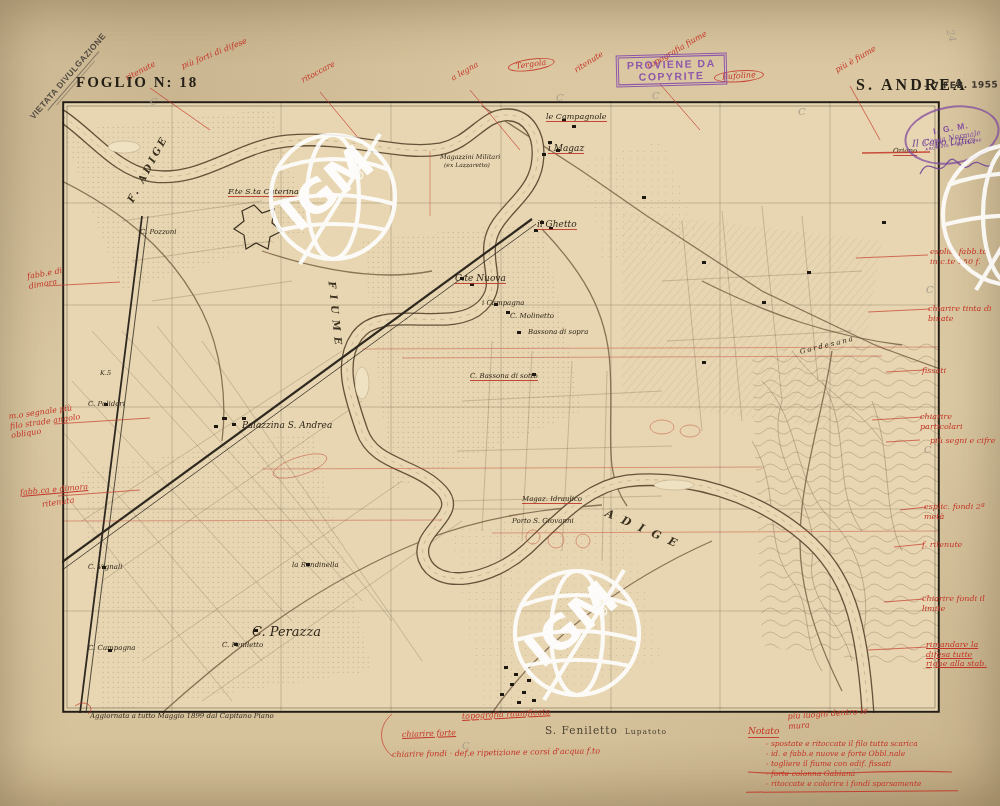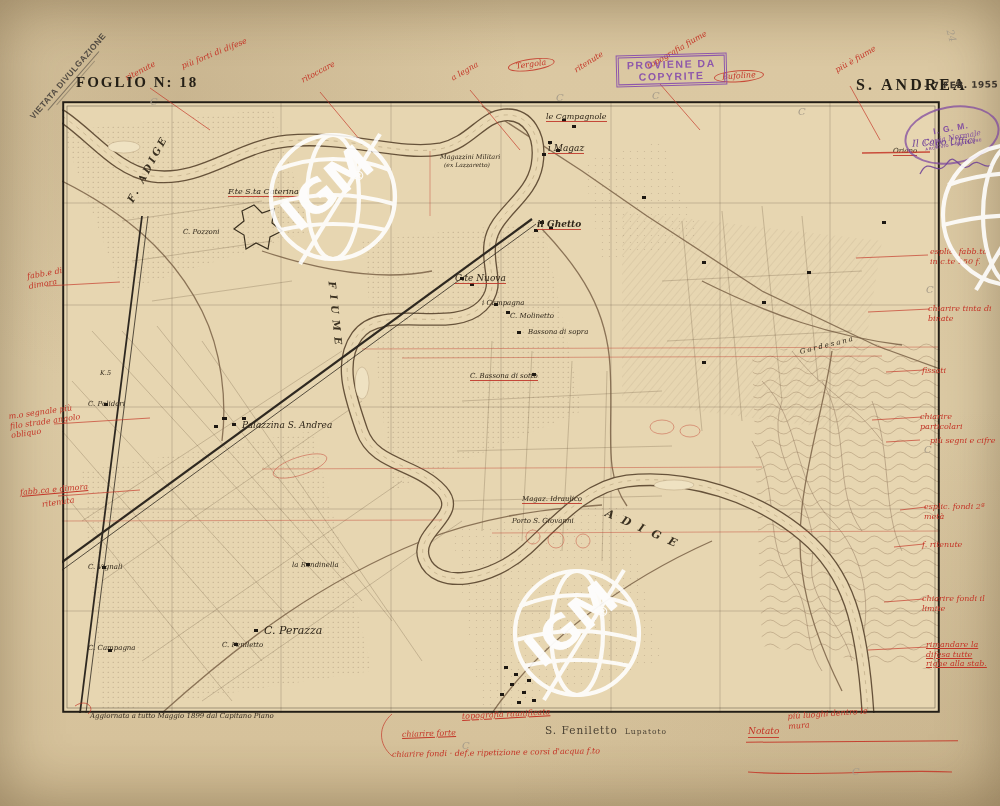--- a/index.html
+++ b/index.html
@@ -240,33 +240,33 @@
       <rect x="5" y="5" width="868" height="602" fill="none" stroke="rgba(36,30,22,.6)" stroke-width="0.6"></rect>
     </svg>
   </div>
 
   <div class="layer" id="map-labels">
       <div class="lbl river" style="left: 130px; top: 196px; font-size: 10px; letter-spacing: 3px; transform: rotate(-62deg);">F. ADIGE</div>
       <div class="lbl river" style="left: 332px; top: 276px; font-size: 10px; letter-spacing: 6px; transform: rotate(84deg);">FIUME</div>
       <div class="lbl river" style="left: 606px; top: 506px; font-size: 11px; letter-spacing: 9px; transform: rotate(24deg);">ADIGE</div>
       <div class="lbl u" style="left: 546px; top: 112px; font-size: 8px;">le Campagnole</div>
       <div class="lbl u" style="left: 548px; top: 143px; font-size: 9px;">i Magaz</div>
-      <div class="lbl u" style="left: 537px; top: 219px; font-size: 9px; font-weight: bold;">il Ghetto</div>
+      <div class="lbl u" style="left: 537px; top: 219px; font-size: 9px;">il Ghetto</div>
       <div class="lbl u" style="left: 455px; top: 273px; font-size: 9px;">C.te Nuova</div>
       <div class="lbl" style="left: 242px; top: 420px; font-size: 9px;">Palazzina S. Andrea</div>
       <div class="lbl u" style="left: 228px; top: 187px; font-size: 8px; text-align: center;">F.te S.ta Caterina</div>
       <div class="lbl" style="left: 440px; top: 153px; font-size: 6.5px;">Magazzini Militari</div>
       <div class="lbl" style="left: 444px; top: 161px; font-size: 6px;">(ex Lazzaretto)</div>
-      <div class="lbl" style="left: 140px; top: 228px; font-size: 7px; padding-left: 43px;">C. Pozzoni</div>
+      <div class="lbl" style="left: 140px; top: 228px; font-size: 7px;">C. Pozzoni</div>
       <div class="lbl" style="left: 88px; top: 400px; font-size: 7px;">C. Polidori</div>
       <div class="lbl" style="left: 100px; top: 369px; font-size: 6.5px;">K.5</div>
       <div class="lbl" style="left: 88px; top: 563px; font-size: 7px;">C. Vignali</div>
       <div class="lbl" style="left: 88px; top: 644px; font-size: 7px;">C. Campagna</div>
       <div class="lbl" style="left: 222px; top: 641px; font-size: 7px;">C. Feniletto</div>
-      <div class="lbl" style="left: 252px; top: 624px; font-size: 11px; margin-left: 12px;">C. Perazza</div>
+      <div class="lbl" style="left: 252px; top: 624px; font-size: 13px;">C. Perazza</div>
       <div class="lbl" style="left: 292px; top: 561px; font-size: 7px;">la Rondinella</div>
       <div class="lbl" style="left: 482px; top: 299px; font-size: 7px;">i Campagna</div>
       <div class="lbl" style="left: 510px; top: 312px; font-size: 7px;">C. Molinetto</div>
       <div class="lbl" style="left: 528px; top: 328px; font-size: 7px;">Bassona di sopra</div>
       <div class="lbl u" style="left: 470px; top: 372px; font-size: 7px;">C. Bassona di sotto</div>
       <div class="lbl u" style="left: 522px; top: 495px; font-size: 7px;">Magaz. Idraulico</div>
       <div class="lbl" style="left: 512px; top: 517px; font-size: 7px;">Porto S. Giovanni</div>
       <div class="lbl" style="left: 800px; top: 348px; font-size: 7px; letter-spacing: 2px; transform: rotate(-14deg);">Gardesana</div>
       <div class="lbl u" style="left: 893px; top: 147px; font-size: 7px;">Oriano</div>
     </div>
@@ -409,16 +409,23 @@
     </svg>
   </div>
 
   <div id="revision-note">Aggiornata a tutto Maggio 1899 dal Capitano Piano</div>
   <div id="town-label">
     <span class="t1">S. Feniletto</span><span class="t2">Lupatoto</span>
   </div>
 
   <div id="notes-block">
     <span id="notes-heading">Notato</span>
+    <div id="notes-items">
+        <div class="note-line">- spostate e ritoccate il filo tutta scarica</div>
+        <div class="note-line">- id. e fabb.e nuove e forte Obbl.nale</div>
+        <div class="note-line">- togliere il fiume con edif. fissati</div>
+        <div class="note-line">- forte colonna Gabiana</div>
+        <div class="note-line">- ritoccate e colorire i fondi sparsamente</div>
+      </div>
     <div id="notes-underline"></div>
   </div>
 
 </div>
 
 </body></html>

